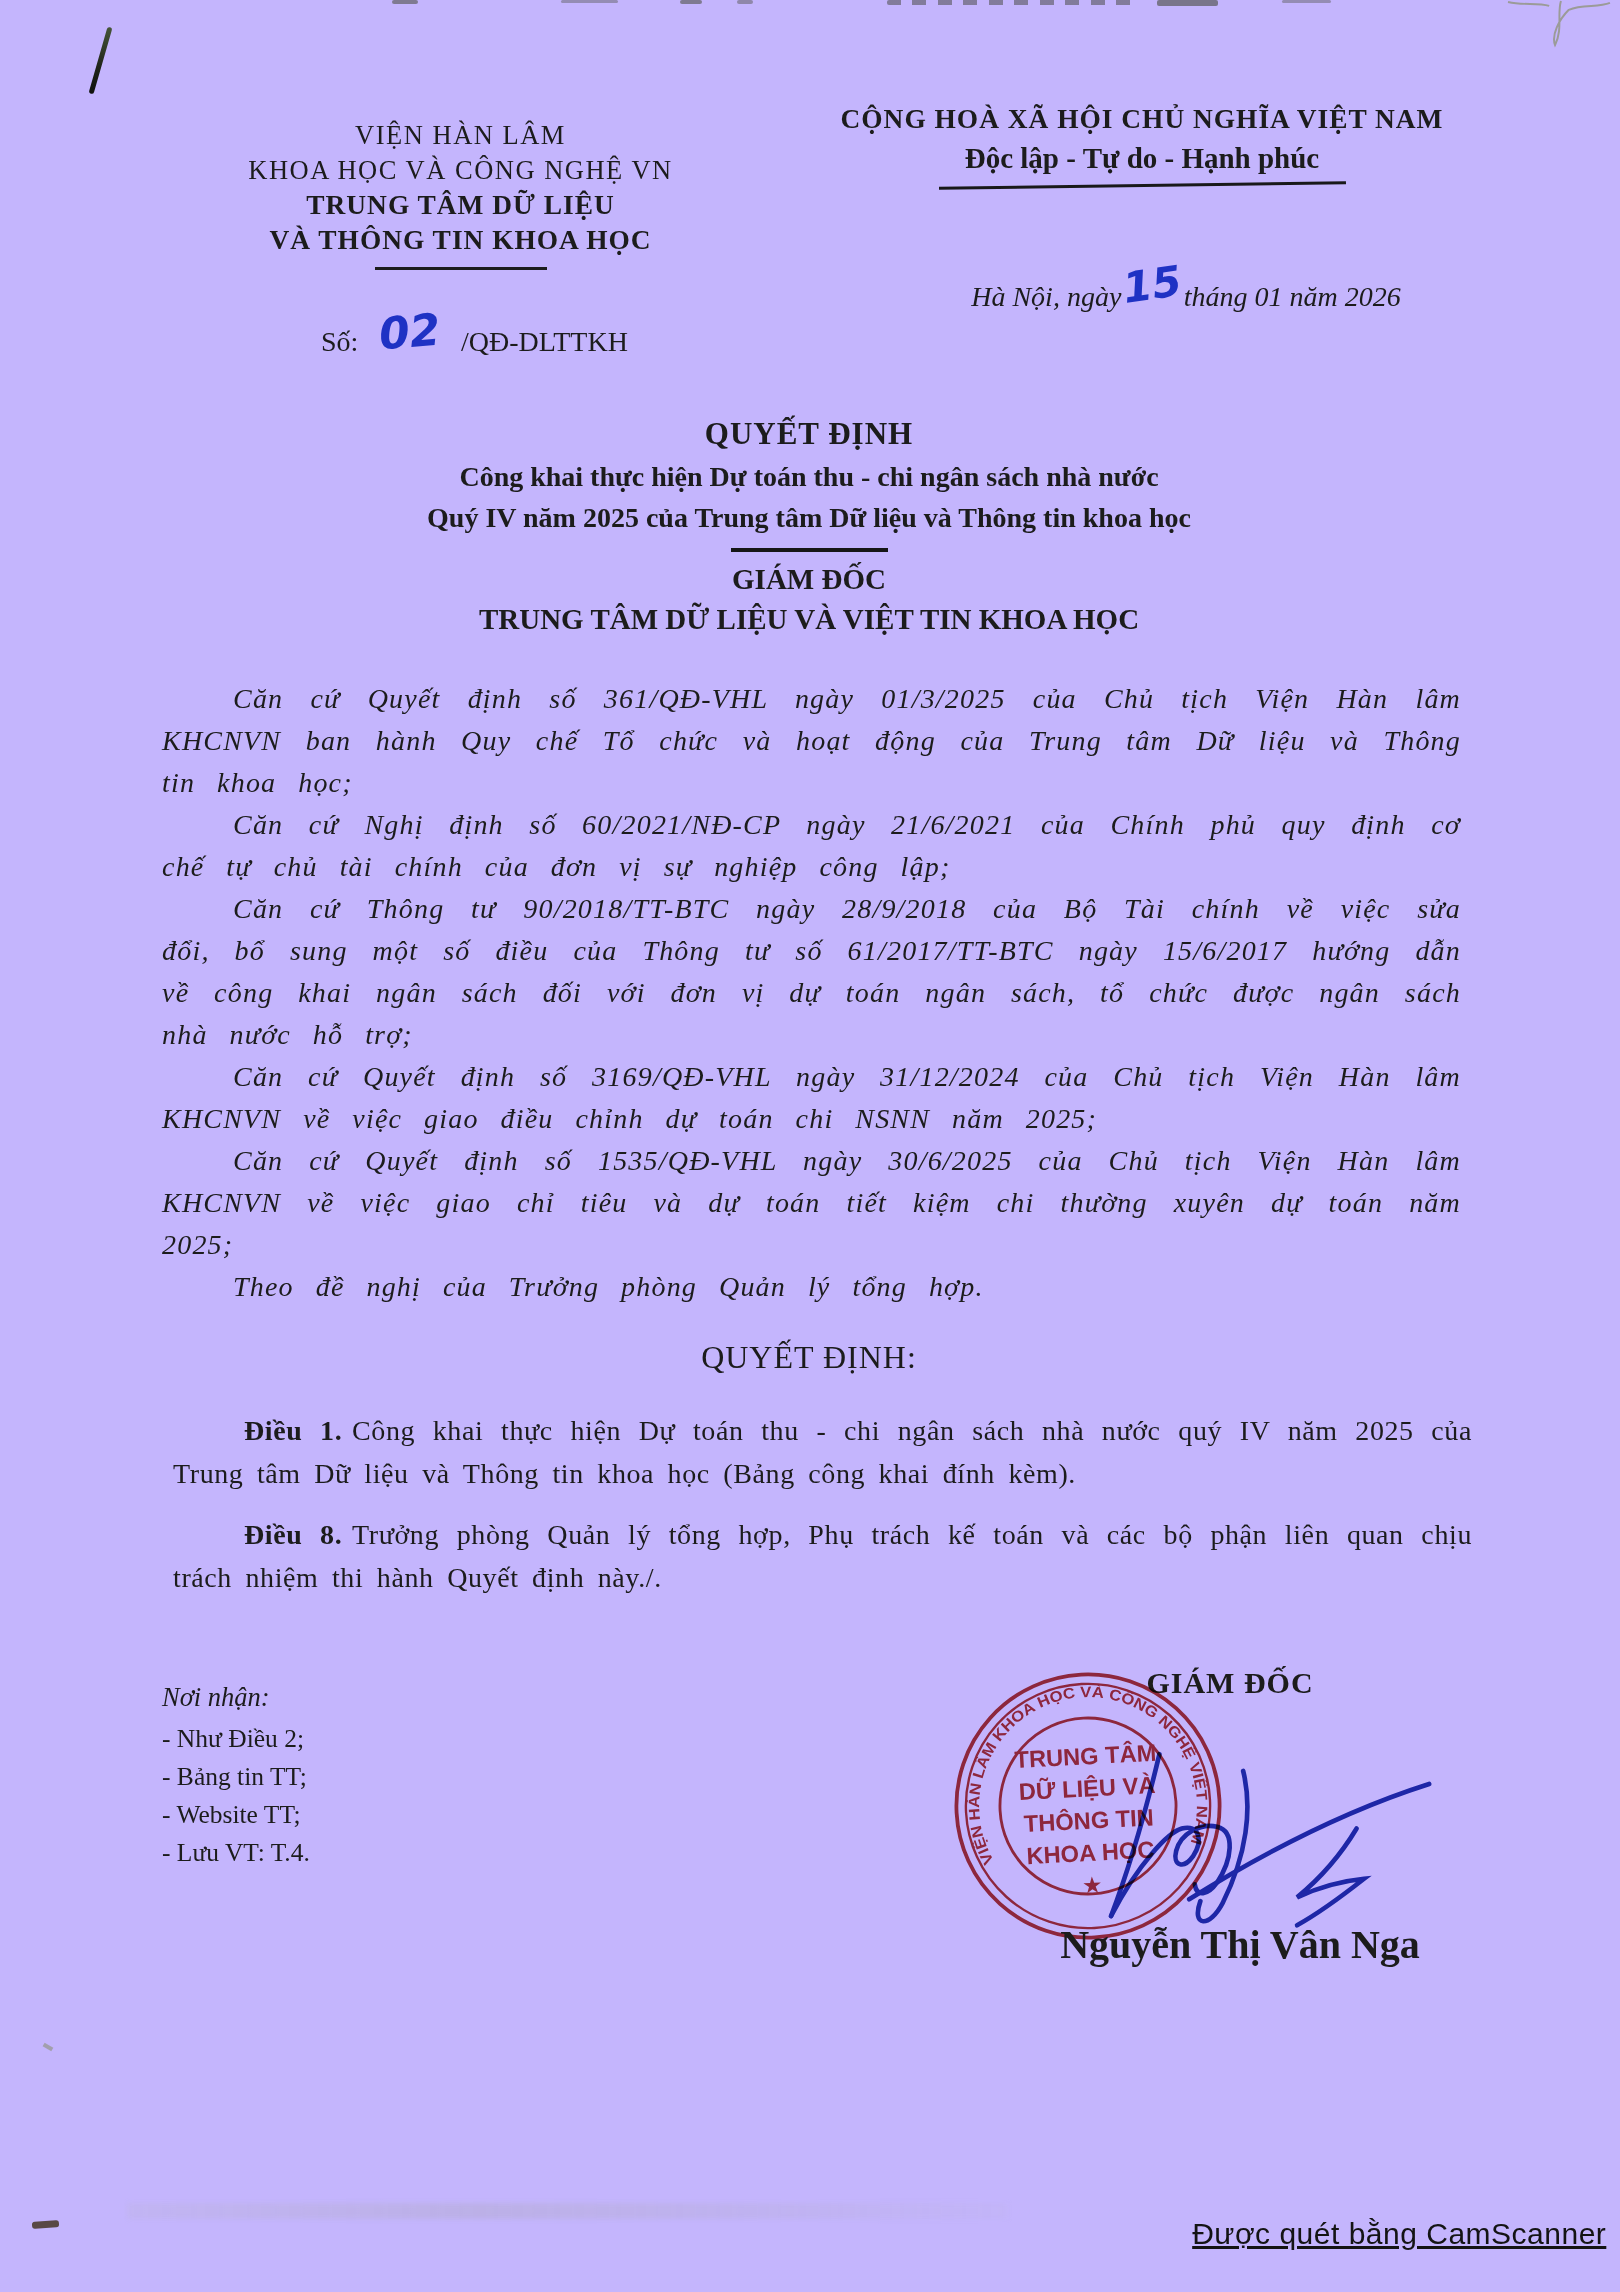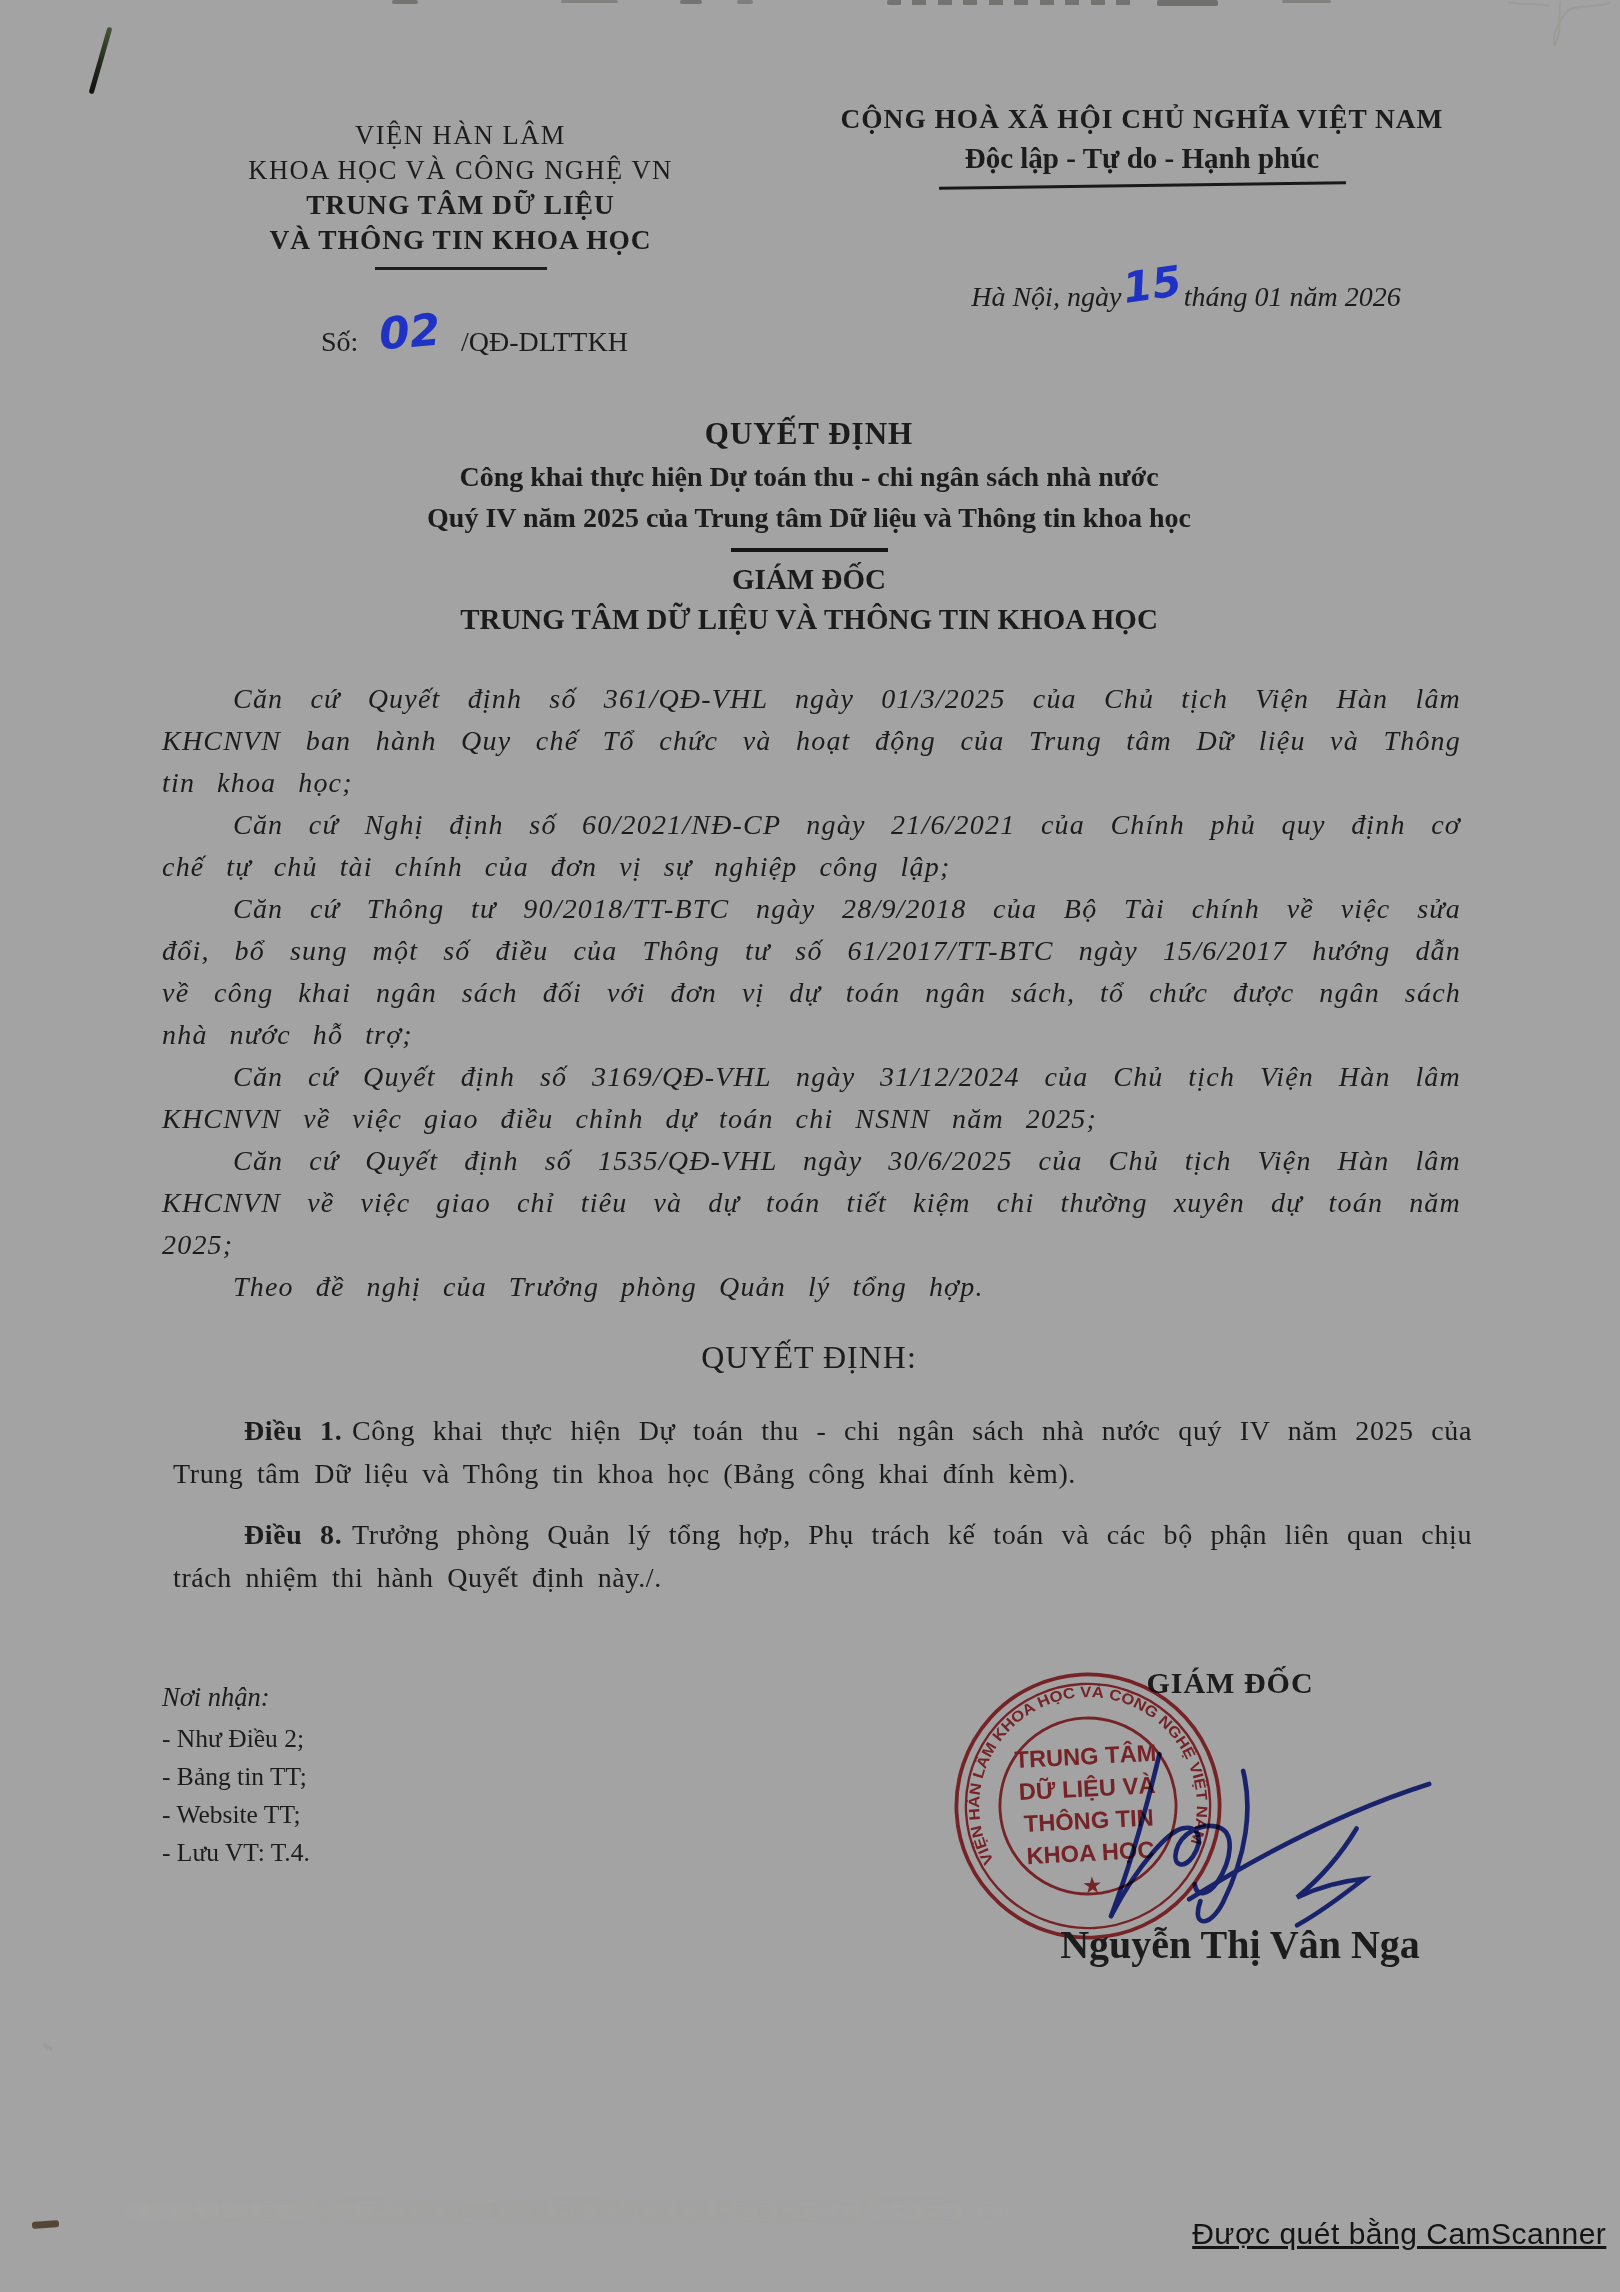--- a/index.html
+++ b/index.html
@@ -1,18 +1,18 @@
 <!DOCTYPE html>
 <html><head>
 <meta charset="utf-8">
 <style>
   html,body{margin:0;padding:0;background:#e8e8e8;}
   .page{
     position:relative; width:1620px; height:2293px; margin:0 auto;
-    background:#a3a3a3; overflow:hidden; color:#1c1c1c;
+    background:#c4b5fd; overflow:hidden; color:#1c1c1c;
     font-family:"Liberation Serif","DejaVu Serif",serif;
   }
   
   .org-block{position:absolute; left:201px; top:118px; width:519px; text-align:center; line-height:35px;}
   .org-l1,.org-l2{font-size:26.5px; letter-spacing:1.5px;}
   .org-l3,.org-l4{font-size:27.4px; font-weight:bold; letter-spacing:1px;}
   .org-underline{width:172px; height:2.9px; background:#1d1d1d; margin:8.8px auto 0;}
   .doc-number{position:absolute; left:321px; top:310px; font-size:28px; white-space:nowrap;}
   .hand-num{
     display:inline-block; font-family:"DejaVu Sans",sans-serif; font-style:italic; font-weight:bold;
@@ -124,21 +124,21 @@
   <div class="dateline">
     <span>Hà Nội, ngày</span><span class="hand-day">15</span><span>tháng 01 năm 2026</span>
   </div>
 
   <div class="title-block">
     <div class="title-heading">QUYẾT ĐỊNH</div>
     <div class="title-sub">Công khai thực hiện Dự toán thu - chi ngân sách nhà nước</div>
     <div class="title-sub">Quý IV năm 2025 của Trung tâm Dữ liệu và Thông tin khoa học</div>
     <div class="title-divider"></div>
     <div class="auth-l1">GIÁM ĐỐC</div>
-    <div class="auth-l2">TRUNG TÂM DỮ LIỆU VÀ THÔNG TIN KHOA HỌC</div>
+    <div class="auth-l2">TRUNG TÂM DỮ LIỆU VÀ VIỆT TIN KHOA HỌC</div>
   </div>
 
   <div class="preamble">
     <p>Căn cứ Quyết định số 361/QĐ-VHL ngày 01/3/2025 của Chủ tịch Viện Hàn lâm KHCNVN ban hành Quy chế Tổ chức và hoạt động của Trung tâm Dữ liệu và Thông tin khoa học;</p>
     <p>Căn cứ Nghị định số 60/2021/NĐ-CP ngày 21/6/2021 của Chính phủ quy định cơ chế tự chủ tài chính của đơn vị sự nghiệp công lập;</p>
     <p>Căn cứ Thông tư 90/2018/TT-BTC ngày 28/9/2018 của Bộ Tài chính về việc sửa đổi, bổ sung một số điều của Thông tư số 61/2017/TT-BTC ngày 15/6/2017 hướng dẫn về công khai ngân sách đối với đơn vị dự toán ngân sách, tổ chức được ngân sách nhà nước hỗ trợ;</p>
     <p>Căn cứ Quyết định số 3169/QĐ-VHL ngày 31/12/2024 của Chủ tịch Viện Hàn lâm KHCNVN về việc giao điều chỉnh dự toán chi NSNN năm 2025;</p>
     <p>Căn cứ Quyết định số 1535/QĐ-VHL ngày 30/6/2025 của Chủ tịch Viện Hàn lâm KHCNVN về việc giao chỉ tiêu và dự toán tiết kiệm chi thường xuyên dự toán năm 2025;</p>
     <p>Theo đề nghị của Trưởng phòng Quản lý tổng hợp.</p>
   </div>

